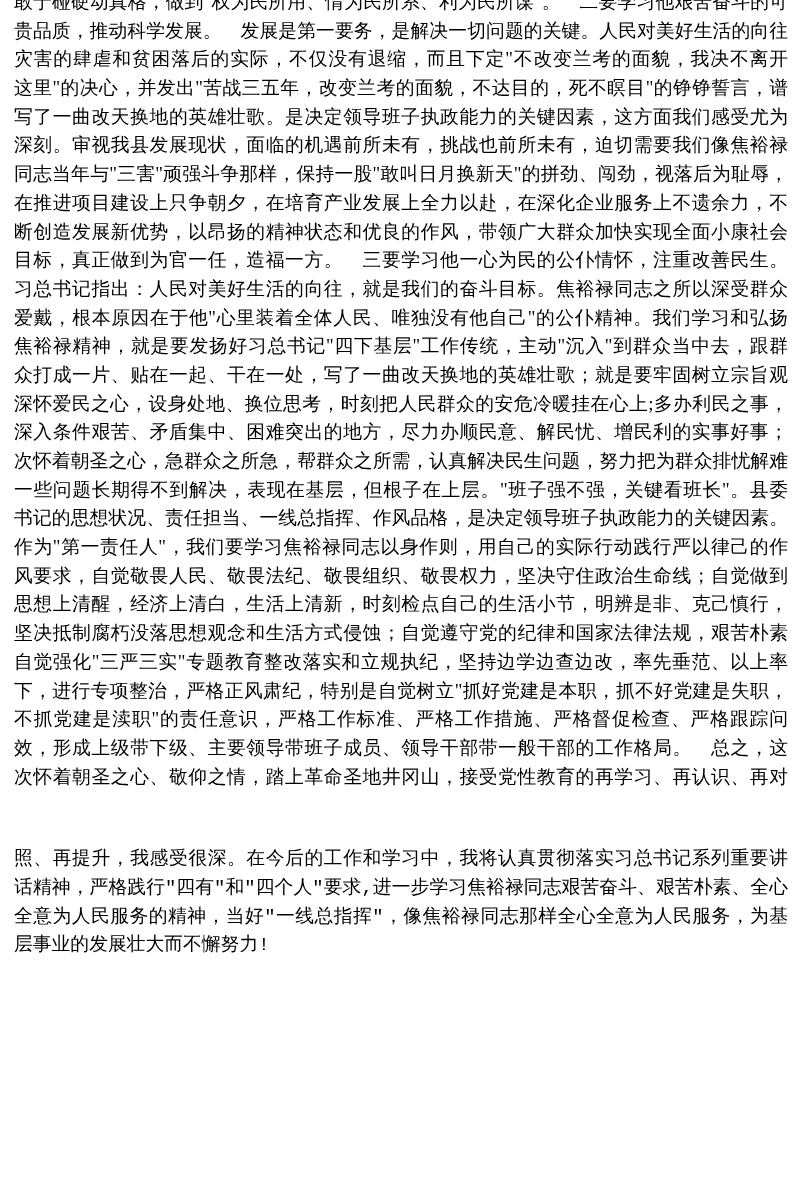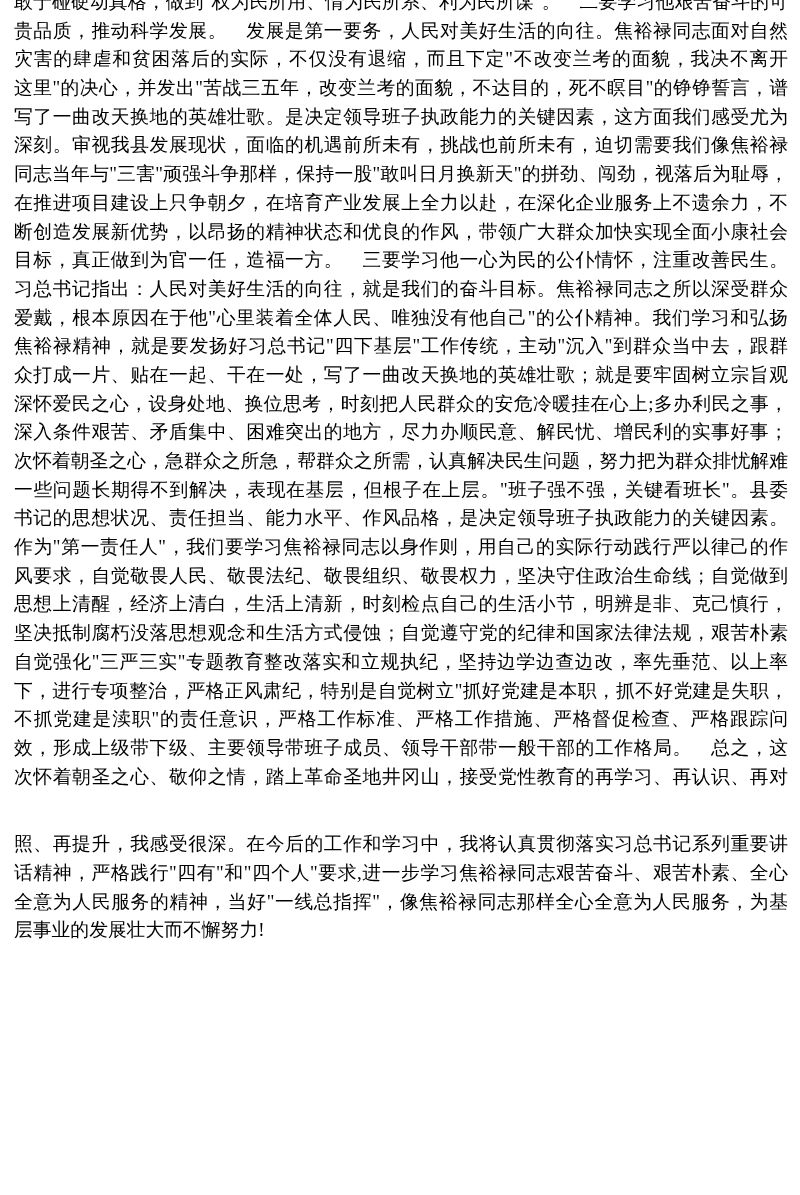--- a/index.html
+++ b/index.html
@@ -24,21 +24,22 @@
   .para {
     padding-left: 14px;
     padding-right: 12px;
   }
   
   .para-1 {
     margin-top: -12px;
   }
   
   .para-2 {
-    margin-top: 39px;
+    margin-top: 54px;
+    font-family: Liberation Mono, monospace;
   }
   .line {
     font-size: 18.8px;
     line-height: 28.7px;
     height: 28.7px;
     overflow: hidden;
     white-space: normal;
     word-break: break-all;
     text-align: justify;
     text-align-last: justify;
@@ -47,38 +48,38 @@
   .para-2 .line-last {
     text-align-last: left;
   }
 </style>
 </head>
 <body>
 
 <div class="page">
   <div class="para para-1">
       <div class="line">敢于碰硬动真格，做到"权为民所用、情为民所系、利为民所谋"。　二要学习他艰苦奋斗的可</div>
-      <div class="line">贵品质，推动科学发展。　发展是第一要务，人民对美好生活的向往。焦裕禄同志面对自然</div>
+      <div class="line">贵品质，推动科学发展。　发展是第一要务，是解决一切问题的关键。人民对美好生活的向往</div>
       <div class="line">灾害的肆虐和贫困落后的实际，不仅没有退缩，而且下定"不改变兰考的面貌，我决不离开</div>
       <div class="line">这里"的决心，并发出"苦战三五年，改变兰考的面貌，不达目的，死不瞑目"的铮铮誓言，谱</div>
       <div class="line">写了一曲改天换地的英雄壮歌。是决定领导班子执政能力的关键因素，这方面我们感受尤为</div>
       <div class="line">深刻。审视我县发展现状，面临的机遇前所未有，挑战也前所未有，迫切需要我们像焦裕禄</div>
       <div class="line">同志当年与"三害"顽强斗争那样，保持一股"敢叫日月换新天"的拼劲、闯劲，视落后为耻辱，</div>
       <div class="line">在推进项目建设上只争朝夕，在培育产业发展上全力以赴，在深化企业服务上不遗余力，不</div>
       <div class="line">断创造发展新优势，以昂扬的精神状态和优良的作风，带领广大群众加快实现全面小康社会</div>
       <div class="line">目标，真正做到为官一任，造福一方。　三要学习他一心为民的公仆情怀，注重改善民生。</div>
       <div class="line">习总书记指出：人民对美好生活的向往，就是我们的奋斗目标。焦裕禄同志之所以深受群众</div>
       <div class="line">爱戴，根本原因在于他"心里装着全体人民、唯独没有他自己"的公仆精神。我们学习和弘扬</div>
       <div class="line">焦裕禄精神，就是要发扬好习总书记"四下基层"工作传统，主动"沉入"到群众当中去，跟群</div>
       <div class="line">众打成一片、贴在一起、干在一处，写了一曲改天换地的英雄壮歌；就是要牢固树立宗旨观念，</div>
       <div class="line">深怀爱民之心，设身处地、换位思考，时刻把人民群众的安危冷暖挂在心上;多办利民之事，</div>
       <div class="line">深入条件艰苦、矛盾集中、困难突出的地方，尽力办顺民意、解民忧、增民利的实事好事；</div>
       <div class="line">次怀着朝圣之心，急群众之所急，帮群众之所需，认真解决民生问题，努力把为群众排忧解难</div>
       <div class="line">一些问题长期得不到解决，表现在基层，但根子在上层。"班子强不强，关键看班长"。县委</div>
-      <div class="line">书记的思想状况、责任担当、能力水平、作风品格，是决定领导班子执政能力的关键因素。</div>
+      <div class="line">书记的思想状况、责任担当、一线总指挥、作风品格，是决定领导班子执政能力的关键因素。</div>
       <div class="line">作为"第一责任人"，我们要学习焦裕禄同志以身作则，用自己的实际行动践行严以律己的作</div>
       <div class="line">风要求，自觉敬畏人民、敬畏法纪、敬畏组织、敬畏权力，坚决守住政治生命线；自觉做到</div>
       <div class="line">思想上清醒，经济上清白，生活上清新，时刻检点自己的生活小节，明辨是非、克己慎行，</div>
       <div class="line">坚决抵制腐朽没落思想观念和生活方式侵蚀；自觉遵守党的纪律和国家法律法规，艰苦朴素</div>
       <div class="line">自觉强化"三严三实"专题教育整改落实和立规执纪，坚持边学边查边改，率先垂范、以上率</div>
       <div class="line">下，进行专项整治，严格正风肃纪，特别是自觉树立"抓好党建是本职，抓不好党建是失职，</div>
       <div class="line">不抓党建是渎职"的责任意识，严格工作标准、严格工作措施、严格督促检查、严格跟踪问</div>
       <div class="line">效，形成上级带下级、主要领导带班子成员、领导干部带一般干部的工作格局。　总之，这</div>
       <div class="line line-last">次怀着朝圣之心、敬仰之情，踏上革命圣地井冈山，接受党性教育的再学习、再认识、再对</div>
     </div>

